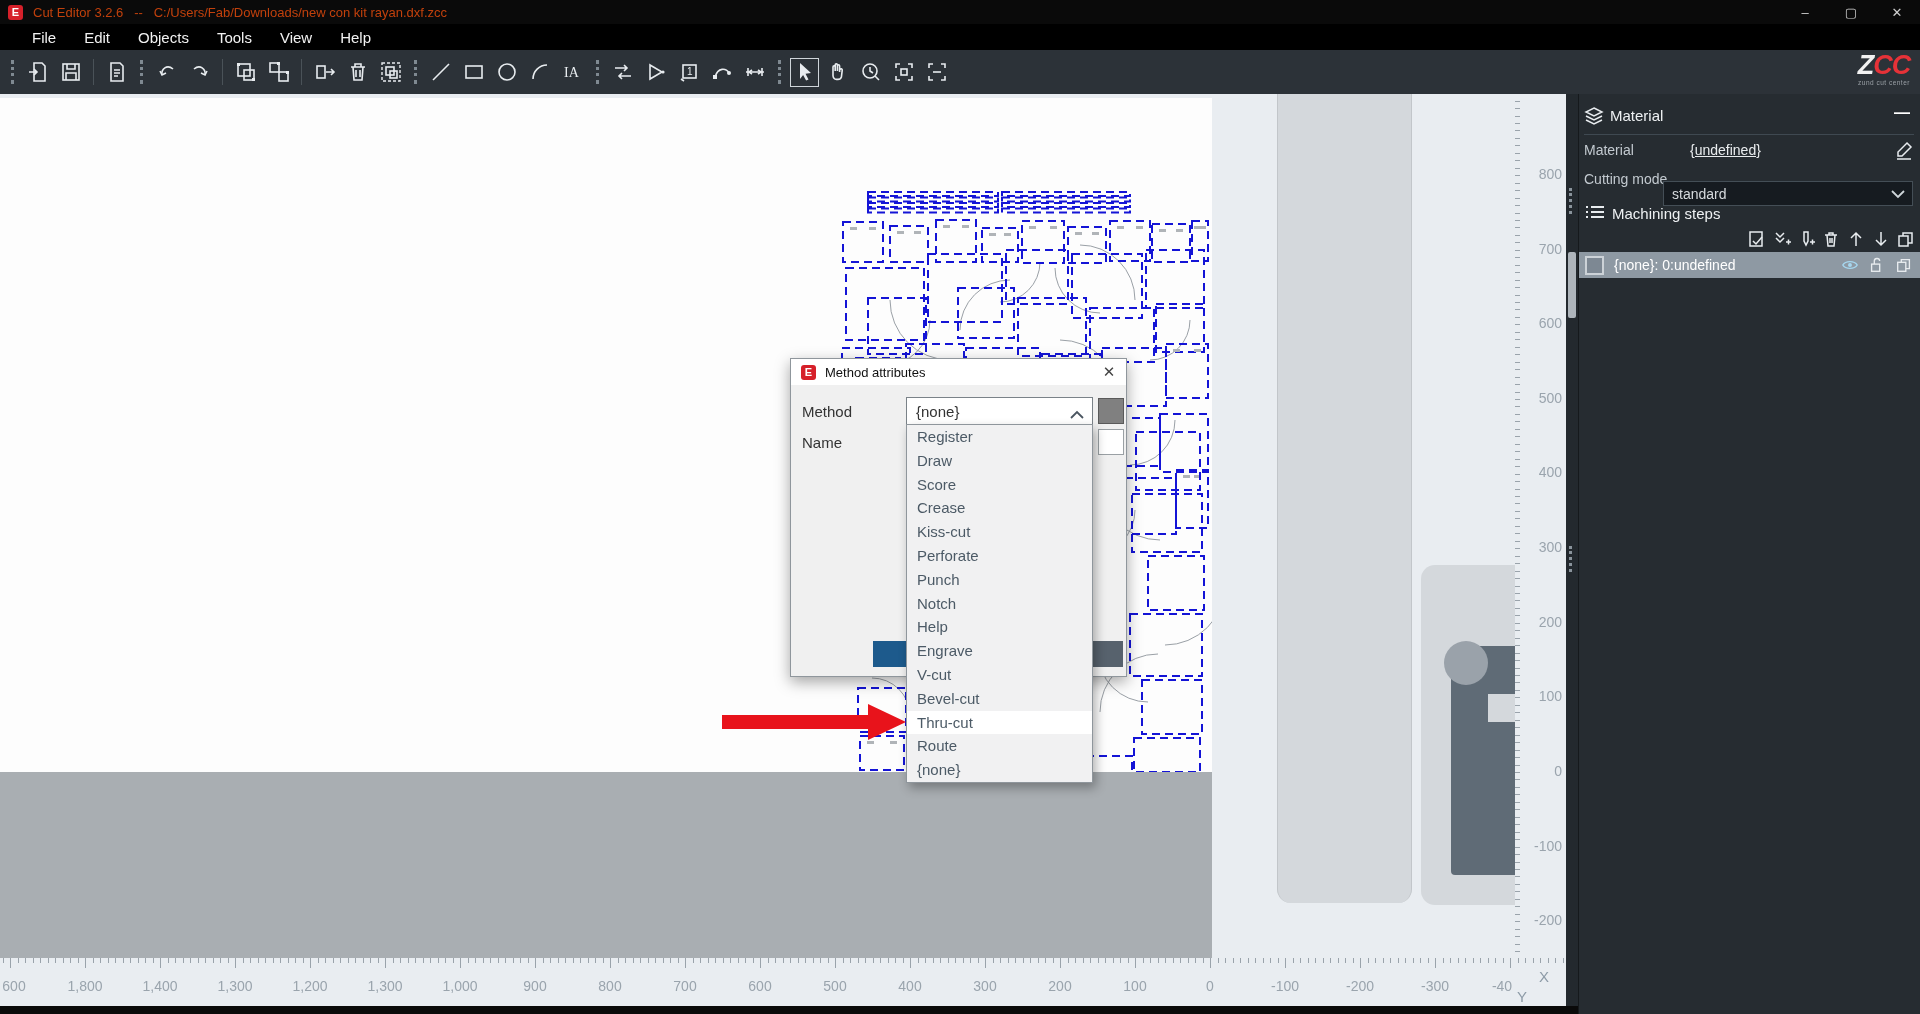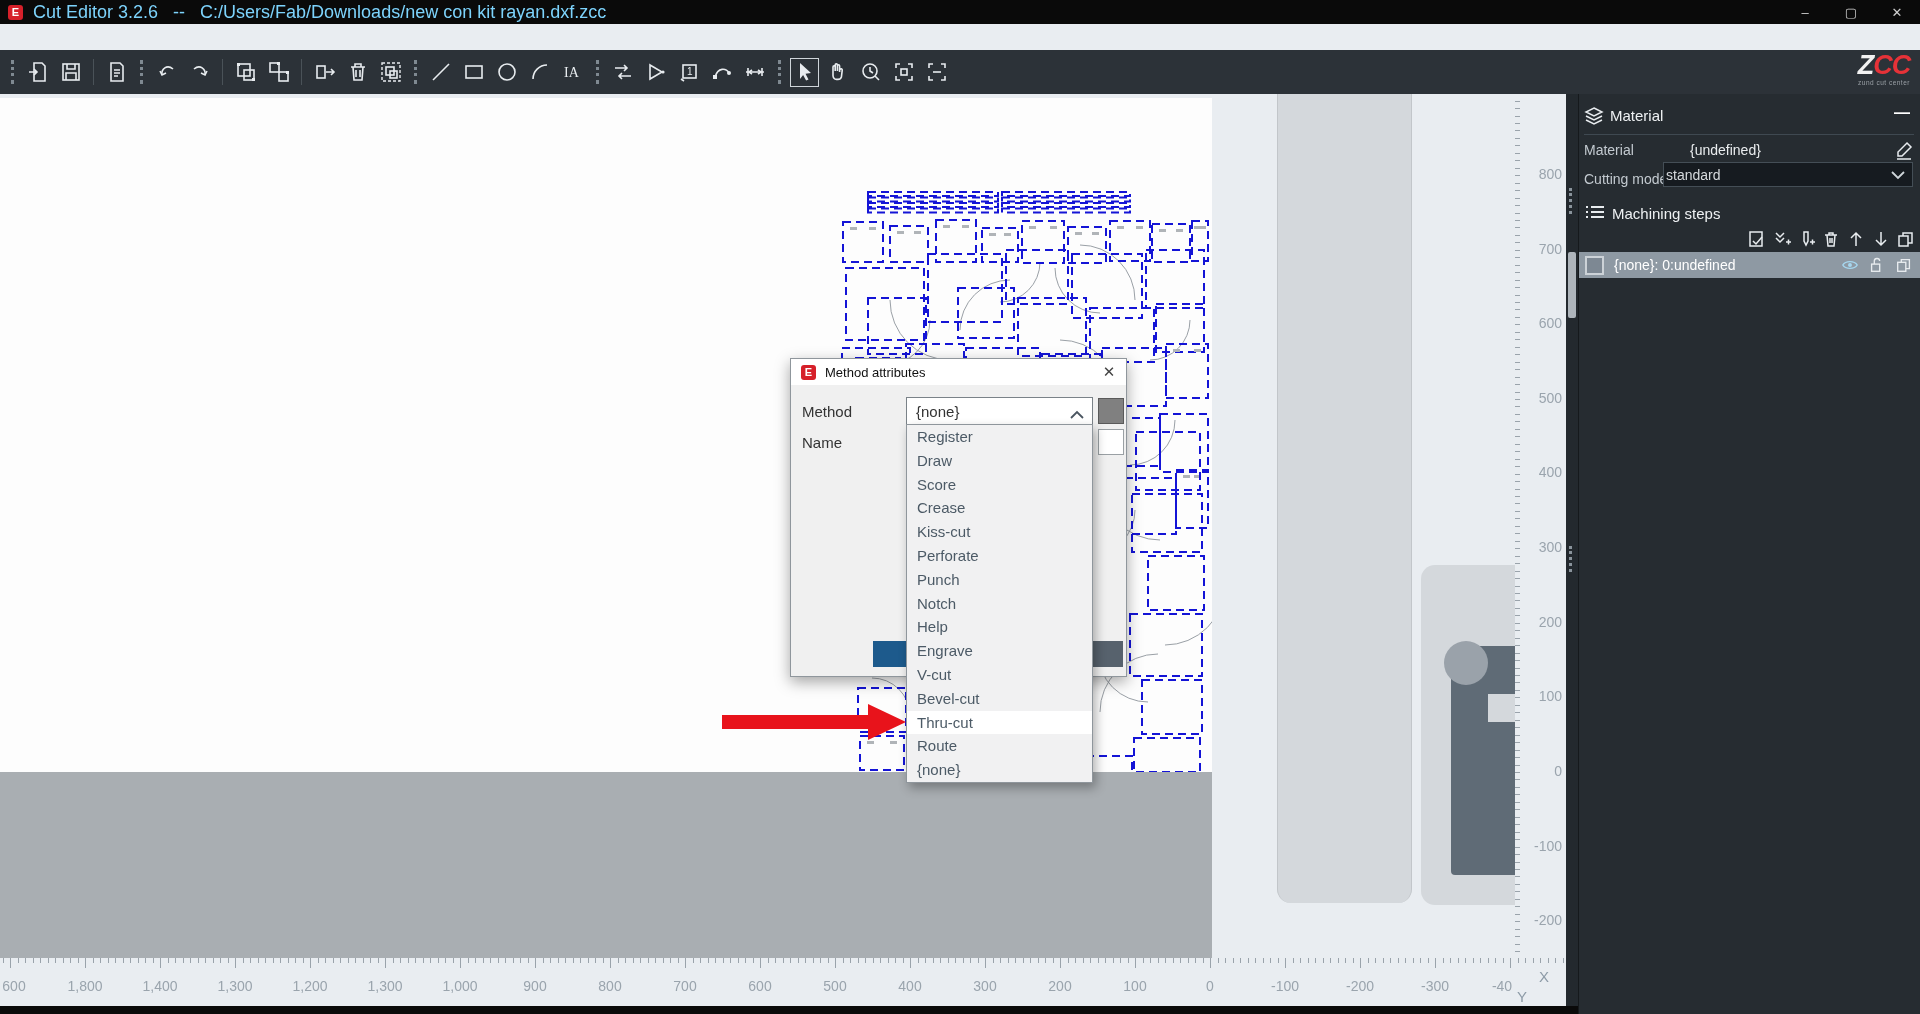--- a/index.html
+++ b/index.html
@@ -3,21 +3,21 @@
 <meta charset="utf-8">
 <style>
   html,body{margin:0;padding:0;background:#14181b;}
   #app{position:relative;width:1920px;height:1014px;overflow:hidden;
        font-family:"Liberation Sans",sans-serif;background:#e9edf1;}
   .abs{position:absolute;}
   
   #titlebar{left:0;top:0;width:1920px;height:24px;background:#0a0a0a;display:flex;align-items:center;}
   #app-logo{width:15px;height:15px;margin-left:8px;border-radius:3px;background:#d6202a;color:#fff;
             font-weight:bold;font-size:11px;display:flex;align-items:center;justify-content:center;}
-  #title-text{color:#7dd3fc;font-size:18px;margin-left:10px;white-space:pre;}
+  #title-text{color:#c2410c;font-size:13px;margin-left:10px;white-space:pre;}
   #win-controls{margin-left:auto;display:flex;}
   .winbtn{width:46px;height:24px;color:#cfcfcf;font-size:13px;display:flex;align-items:center;justify-content:center;}
   #menubar{left:0;top:24px;width:1920px;height:26px;background:#000;display:flex;align-items:center;padding-left:18px;box-sizing:border-box;}
   .menu-item{color:#f2f2f2;font-size:15px;padding:0 14px;height:26px;display:flex;align-items:center;}
   #toolbar{left:0;top:50px;width:1920px;height:44px;background:#2c3238;display:flex;align-items:center;padding-left:4px;box-sizing:border-box;}
   .tb-icon{width:27px;height:27px;margin:0 2px;display:flex;align-items:center;justify-content:center;border:1px solid transparent;}
   .tb-icon.active{border:1px solid #cfd5da;}
   .tb-handle{width:0;height:24px;border-left:3px dotted #7f8991;margin:0 7px;}
   .tb-sep{width:1px;height:26px;background:#4a5258;margin:0 6px;}
   #brand{left:1851px;top:52px;width:66px;height:40px;text-align:center;line-height:1;}
@@ -44,23 +44,23 @@
   #axis-y{left:1517px;top:988px;color:#8d9ba7;font-size:15px;}
   #scrollstrip{left:1566px;top:94px;width:12px;height:912px;background:#23292e;}
   #scroll-thumb{left:1568px;top:252px;width:8px;height:66px;background:#aeb5bb;border-radius:2px;}
   .grip{position:absolute;left:1569px;width:0;height:26px;border-left:3px dotted #8a949c;}
   #blackstrip{left:0;top:1006px;width:1578px;height:8px;background:#0a0a0a;}
   
   #panel{left:1578px;top:94px;width:342px;height:920px;background:#262c31;border-left:1px solid #15191c;box-sizing:border-box;}
   .p-abs{position:absolute;}
   .p-head{color:#eef1f3;font-size:15px;}
   .p-lab{color:#c3cad0;font-size:14px;}
-  .p-val{color:#e9ecee;font-size:14px;}
-  #cutmode-box{left:1663px;top:162px;width:250px;height:25px;background:#161b20;border:1px solid #444e56;
-               box-sizing:border-box;display:flex;align-items:center;padding-left:2px;color:#d6dadd;font-size:14px;}
+  .p-val{color:#e9ecee;font-size:14px;text-decoration:underline;}
+  #cutmode-box{left:1663px;top:181px;width:250px;height:25px;background:#161b20;border:1px solid #444e56;
+               box-sizing:border-box;display:flex;align-items:center;padding-left:8px;color:#d6dadd;font-size:14px;}
   #panel-divider{left:1584px;top:134px;width:330px;height:1px;background:#3f4951;}
   #step-row{left:1579px;top:252px;width:341px;height:26px;background:#8e99a3;display:flex;align-items:center;}
   #step-check{width:15px;height:15px;border:2px solid #ccd2d7;background:#7d8893;margin-left:6px;}
   #step-text{color:#fff;font-size:14px;margin-left:10px;}
   #mach-icons{left:1748px;top:228px;width:168px;height:24px;display:flex;justify-content:flex-end;gap:5px;}
   .m-icon{width:21px;height:21px;display:flex;align-items:center;justify-content:center;}
   #step-icons{margin-left:auto;display:flex;gap:6px;margin-right:6px;}
   
   #dialog{left:790px;top:358px;width:337px;height:319px;background:#f0f0f0;border:1px solid #8f969c;
           box-shadow:0 5px 14px rgba(0,0,0,.35);box-sizing:border-box;}
@@ -95,20 +95,28 @@
   <div class="abs" id="titlebar">
     <div id="app-logo">E</div>
     <div id="title-text">Cut Editor 3.2.6   --   C:/Users/Fab/Downloads/new con kit rayan.dxf.zcc</div>
     <div id="win-controls">
       <div class="winbtn">–</div>
       <div class="winbtn">▢</div>
       <div class="winbtn">✕</div>
     </div>
   </div>
 
+  <div class="abs" id="menubar">
+      <div class="menu-item">File</div>
+      <div class="menu-item">Edit</div>
+      <div class="menu-item">Objects</div>
+      <div class="menu-item">Tools</div>
+      <div class="menu-item">View</div>
+      <div class="menu-item">Help</div>
+    </div>
 
   <div class="abs" id="toolbar">
       <div class="tb-handle"></div>
       <div class="tb-icon">
         <svg width="24" height="24" viewBox="0 0 24 24">
           <path d="M8 3h8l3 3v15H8z" fill="none" stroke="#e8ecef" stroke-width="1.6"></path>
           <path d="M3 12h7M8 9l3 3-3 3" fill="none" stroke="#e8ecef" stroke-width="1.6"></path>
         </svg>
       </div>
       <div class="tb-icon">

